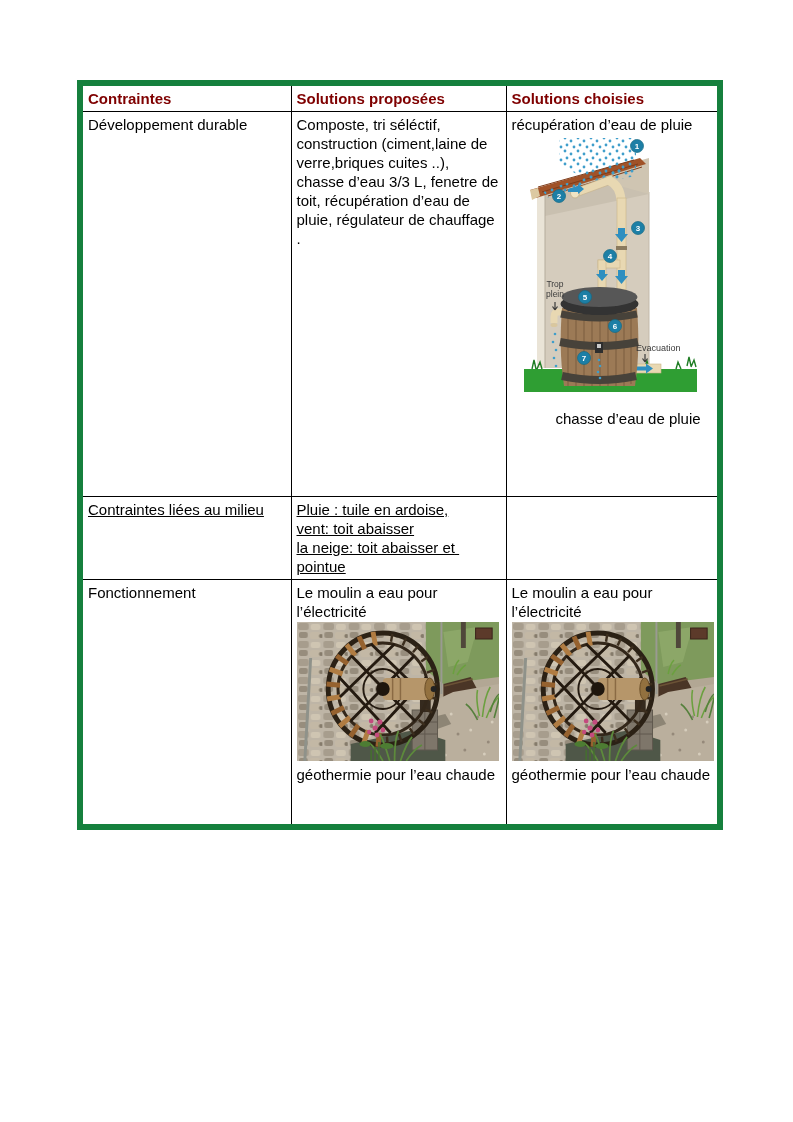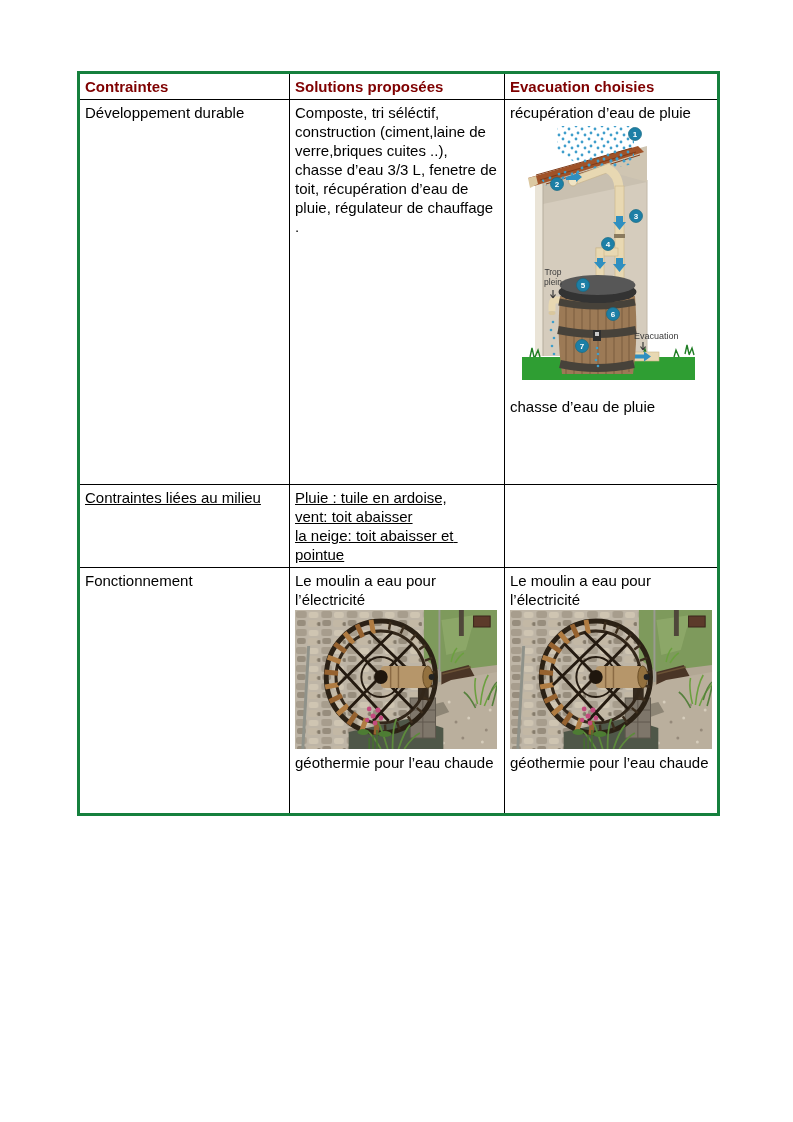--- a/index.html
+++ b/index.html
@@ -2,39 +2,39 @@
 <html><head>
 <meta charset="utf-8">
 <style>
   html,body { margin:0; padding:0; background:#ffffff; }
   .page {
     position:relative; width:793px; height:1122px; background:#ffffff;
     font-family:"Liberation Sans", sans-serif; color:#000;
     overflow:hidden;
   }
   table.ctable {
-    position:absolute; left:77px; top:71px;
+    position:absolute; left:77px; top:80px;
     border-collapse:collapse; table-layout:fixed; width:640px;
-    border:3px solid #15803d;
+    border:6px solid #15803d;
   }
   .ctable th, .ctable td {
     border:1px solid #000;
     vertical-align:top;
     padding:3px 6px 3px 5px;
     font-size:15px; line-height:19px;
     overflow:hidden;
   }
   .ctable th { color:#7f0000; text-align:left; font-weight:bold; height:17px; }
   tr.r1 { height:385px; }
   tr.r2 { height:98px; }
   tr.r3 { height:83px;text-decoration:underline; }
   tr.r4 { height:247px; }
   .pre { white-space:pre-wrap; }
   .diagram-wrap { margin:2px 0 0 12px; }
-  .cap-bottom1 { margin-top:12px; }
+  .cap-bottom1 { margin-top:12px;margin-left:44px; }
   .mill-svg { display:block; width:202px; height:139px; margin-top:1px; }
   .cap-bottom4 { margin-top:4px; }
   svg text { font-family:"Liberation Sans", sans-serif; }
   .badge-num { font-size:8px; font-weight:bold; fill:#ffffff; text-anchor:middle; }
   .diag-label { font-size:8.5px; fill:#3a3a3a; }
   .hidden-defs { position:absolute; width:0; height:0; overflow:hidden; }
 </style>
 </head>
 <body>
 
@@ -43,21 +43,21 @@
   <table class="ctable">
     <colgroup>
       <col style="width:211px">
         <col style="width:215px">
         <col style="width:214px">
     </colgroup>
     <tbody>
         <tr class="hdr">
       <th>Contraintes</th>
       <th>Solutions proposées</th>
-      <th>Evacuation choisies</th>
+      <th>Solutions choisies</th>
     </tr>
 
     <tr class="r1">
       <td>Développement durable</td>
       <td class="pre">Composte, tri séléctif, construction (ciment,laine de verre,briques cuites ..), chasse d’eau 3/3 L, fenetre de toit, récupération d’eau de pluie, régulateur de chauffage .</td>
       <td>
         <div>récupération d’eau de pluie</div>
 
         <div class="diagram-wrap">
           <svg width="176" height="257" viewBox="0 0 176 257" role="img">

